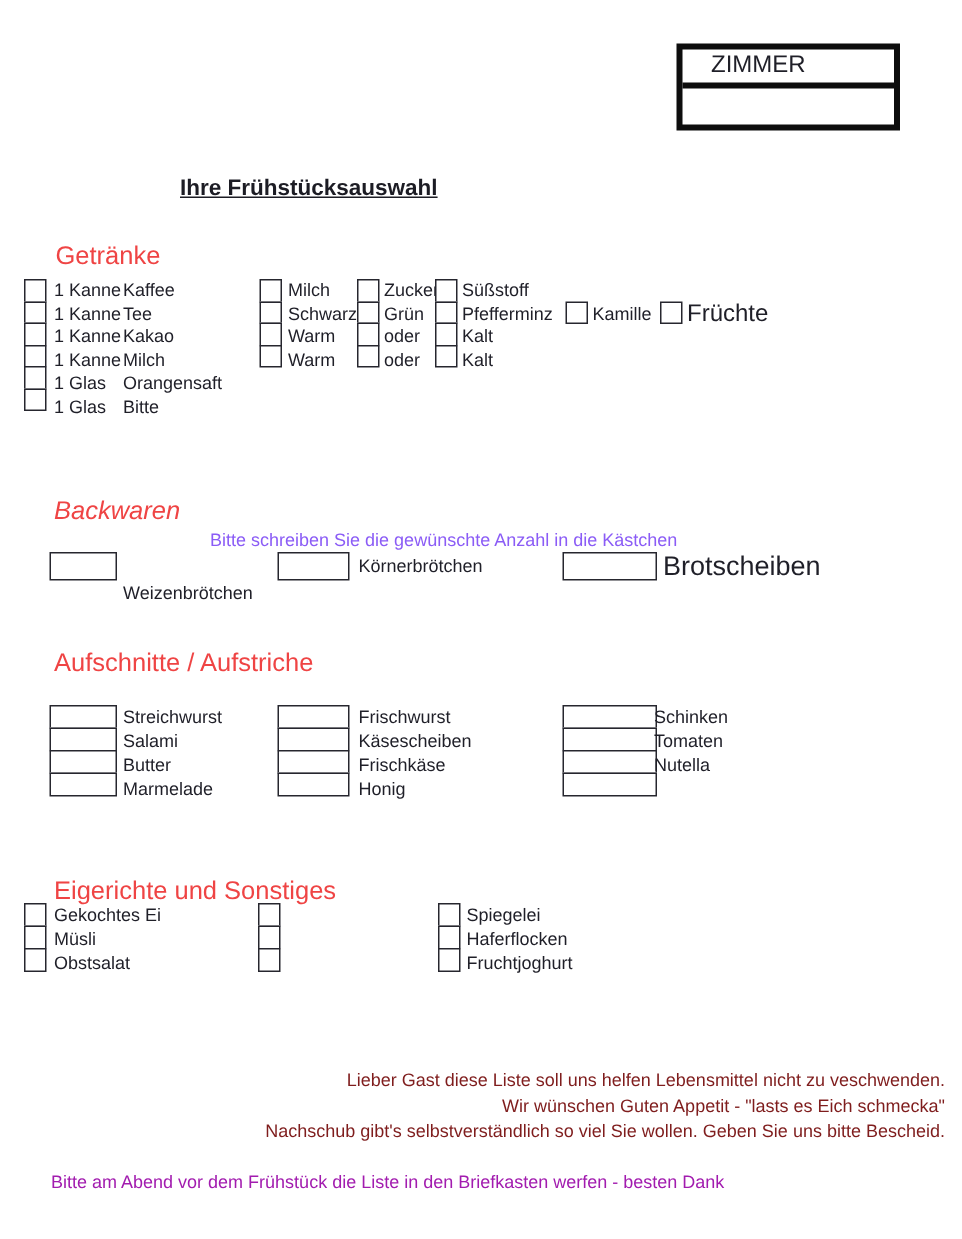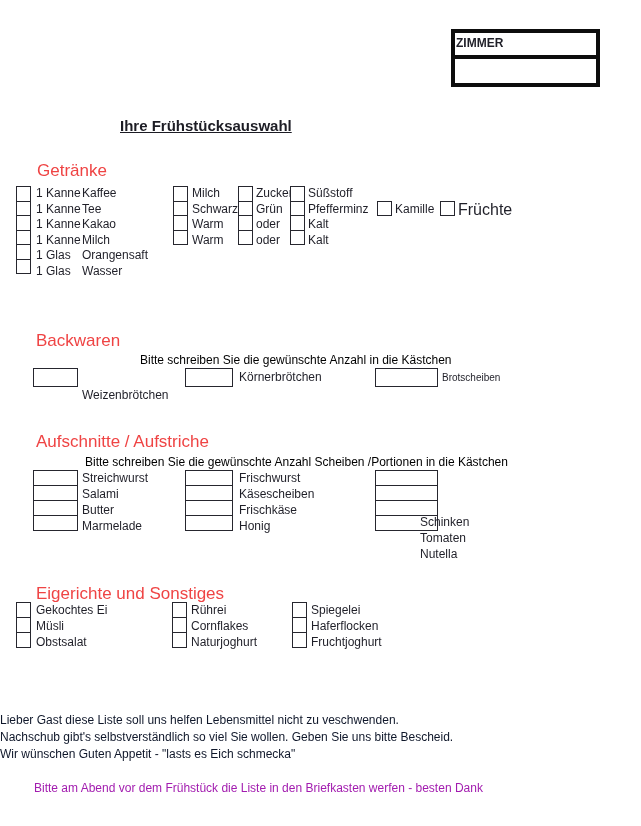--- a/index.html
+++ b/index.html
@@ -4,42 +4,42 @@
 <style>
   html,body{margin:0;padding:0;background:#fff;}
   #page{
     position:relative;width:641px;height:826px;background:#ffffff;
     font-family:"Liberation Sans","DejaVu Sans",sans-serif;
     color:#1f1f28;overflow:hidden;
   }
   .abs{position:absolute;}
   
   #zimmer-box{left:451px;top:29px;width:141px;height:50px;border:4px solid #0d0d0d;background:#fff;}
-  #zimmer-box .cell1{height:22px;border-bottom:4px solid #0d0d0d;font-weight:bold;font-size:12px;line-height:21px;padding-left:1px;}
+  #zimmer-box .cell1{height:22px;border-bottom:4px solid #0d0d0d;font-weight:normal;font-size:16px;line-height:21px;padding-left:19px;}
   #zimmer-box .cell2{height:24px;}
   
   #main-title{left:120px;top:117px;font-size:15px;font-weight:bold;text-decoration:underline;color:#1c1c24;}
   .section-heading{font-size:17px;color:#ef4444;white-space:nowrap;}
-  .instr{font-size:12px;color:#000000;white-space:nowrap;}
+  .instr{font-size:12px;color:#8b5cf6;white-space:nowrap;}
   
   .chkcol{position:absolute;display:flex;flex-direction:column;}
   .chk{width:15px;height:15.5px;border:1px solid #26262e;background:#fff;box-sizing:border-box;margin-top:-1px;}
   .chk:first-child{margin-top:0;}
   .chk16{height:16px;}
   
   .labcol{position:absolute;display:flex;flex-direction:column;}
   .labcol>div{height:15.5px;line-height:15.5px;font-size:12px;white-space:nowrap;}
   .labcol.lh16>div{height:16px;line-height:16px;}
   
   .numcol{position:absolute;display:flex;flex-direction:column;}
   .numbox{height:16px;border:1px solid #26262e;background:#fff;box-sizing:border-box;margin-top:-1px;}
   .numbox:first-child{margin-top:0;}
   .numbox-lg{position:absolute;height:19px;border:1px solid #26262e;background:#fff;box-sizing:border-box;}
   
-  #footer-center{left:0;top:712px;width:630px;text-align:left;font-size:12px;line-height:17px;color:#0f172a;}
+  #footer-center{left:0;top:712px;width:630px;text-align:right;font-size:12px;line-height:17px;color:#7f1d1d;}
   #footer-left{left:34px;top:781px;font-size:12px;color:#a21caf;white-space:nowrap;}
 </style>
 </head>
 <body>
 
 <div id="page">
 
   <div id="zimmer-box" class="abs">
     <div class="cell1">ZIMMER</div>
     <div class="cell2"></div>
@@ -65,21 +65,21 @@
       <div>1 Kanne</div>
       <div>1 Glas</div>
       <div>1 Glas</div>
     </div>
     <div class="labcol" style="left:82px;top:0;">
       <div>Kaffee</div>
       <div>Tee</div>
       <div>Kakao</div>
       <div>Milch</div>
       <div>Orangensaft</div>
-      <div>Wasser</div>
+      <div>Bitte</div>
     </div>
 
     <div class="chkcol" style="left:173px;top:0;">
       <div class="chk"></div>
       <div class="chk"></div>
       <div class="chk"></div>
       <div class="chk"></div>
     </div>
     <div class="labcol" style="left:192px;top:0;">
       <div>Milch</div>
@@ -113,34 +113,33 @@
       <div>Kalt</div>
       <div>Kalt</div>
     </div>
 
     <div class="chk abs" style="left:377px;top:15.5px;"></div>
     <div class="abs" style="left:395px;top:15.5px;height:15.5px;line-height:15.5px;font-size:12px;">Kamille</div>
     <div class="chk abs" style="left:440px;top:15.5px;"></div>
     <div class="abs" style="left:458px;top:15.5px;height:15.5px;line-height:15.5px;font-size:16px;">Früchte</div>
   </div>
 
-  <div class="abs section-heading" style="left:36px;top:331px;">Backwaren</div>
+  <div class="abs section-heading" style="left:36px;top:331px;font-style:italic;">Backwaren</div>
   <div class="abs instr" style="left:140px;top:353px;">Bitte schreiben Sie die gewünschte Anzahl in die Kästchen</div>
 
   <div class="abs" style="left:0;top:368px;width:641px;height:22px;">
     <div class="numbox-lg" style="left:33px;width:45px;"></div>
     <div class="abs" style="left:82px;height:19px;line-height:19px;font-size:12px;margin-top:18px;">Weizenbrötchen</div>
     <div class="numbox-lg" style="left:185px;width:48px;"></div>
     <div class="abs" style="left:239px;height:19px;line-height:19px;font-size:12px;">Körnerbrötchen</div>
     <div class="numbox-lg" style="left:375px;width:63px;"></div>
-    <div class="abs" style="left:442px;height:19px;line-height:19px;font-size:10px;">Brotscheiben</div>
+    <div class="abs" style="left:442px;height:19px;line-height:19px;font-size:18px;">Brotscheiben</div>
   </div>
 
   <div class="abs section-heading" style="left:36px;top:432px;">Aufschnitte / Aufstriche</div>
-  <div class="abs instr" style="left:85px;top:455px;">Bitte schreiben Sie die gewünschte Anzahl Scheiben /Portionen in die Kästchen</div>
 
   <div class="abs" style="left:0;top:470px;width:641px;height:66px;padding-left:48px;">
     <div class="numcol" style="left:33px;top:0;width:45px;">
       <div class="numbox"></div>
       <div class="numbox"></div>
       <div class="numbox"></div>
       <div class="numbox"></div>
     </div>
     <div class="labcol lh16" style="left:82px;top:0;">
       <div>Streichwurst</div>
@@ -161,21 +160,21 @@
       <div>Frischkäse</div>
       <div>Honig</div>
     </div>
 
     <div class="numcol" style="left:375px;top:0;width:63px;">
       <div class="numbox"></div>
       <div class="numbox"></div>
       <div class="numbox"></div>
       <div class="numbox"></div>
     </div>
-    <div class="labcol lh16" style="left:420px;top:0;margin-top:44px;">
+    <div class="labcol lh16" style="left:436px;top:0;">
       <div>Schinken</div>
       <div>Tomaten</div>
       <div>Nutella</div>
       <div></div>
     </div>
   </div>
 
   <div class="abs section-heading" style="left:36px;top:584px;">Eigerichte und Sonstiges</div>
 
   <div class="abs" style="left:0;top:602px;width:641px;height:50px;">
@@ -188,38 +187,33 @@
       <div>Gekochtes Ei</div>
       <div>Müsli</div>
       <div>Obstsalat</div>
     </div>
 
     <div class="chkcol" style="left:172px;top:0;">
       <div class="chk chk16"></div>
       <div class="chk chk16"></div>
       <div class="chk chk16"></div>
     </div>
-    <div class="labcol lh16" style="left:191px;top:0;">
-      <div>Rührei</div>
-      <div>Cornflakes</div>
-      <div>Naturjoghurt</div>
-    </div>
 
     <div class="chkcol" style="left:292px;top:0;">
       <div class="chk chk16"></div>
       <div class="chk chk16"></div>
       <div class="chk chk16"></div>
     </div>
     <div class="labcol lh16" style="left:311px;top:0;">
       <div>Spiegelei</div>
       <div>Haferflocken</div>
       <div>Fruchtjoghurt</div>
     </div>
   </div>
 
   <div id="footer-center" class="abs">
     <div>Lieber Gast diese Liste soll uns helfen Lebensmittel nicht zu veschwenden.</div>
+    <div>Wir wünschen Guten Appetit - "lasts es Eich schmecka"</div>
     <div>Nachschub gibt's selbstverständlich so viel Sie wollen. Geben Sie uns bitte Bescheid.</div>
-    <div>Wir wünschen Guten Appetit - "lasts es Eich schmecka"</div>
   </div>
   <div id="footer-left" class="abs">Bitte am Abend vor dem Frühstück die Liste in den Briefkasten werfen - besten Dank</div>
 
 </div>
 
 </body></html>

